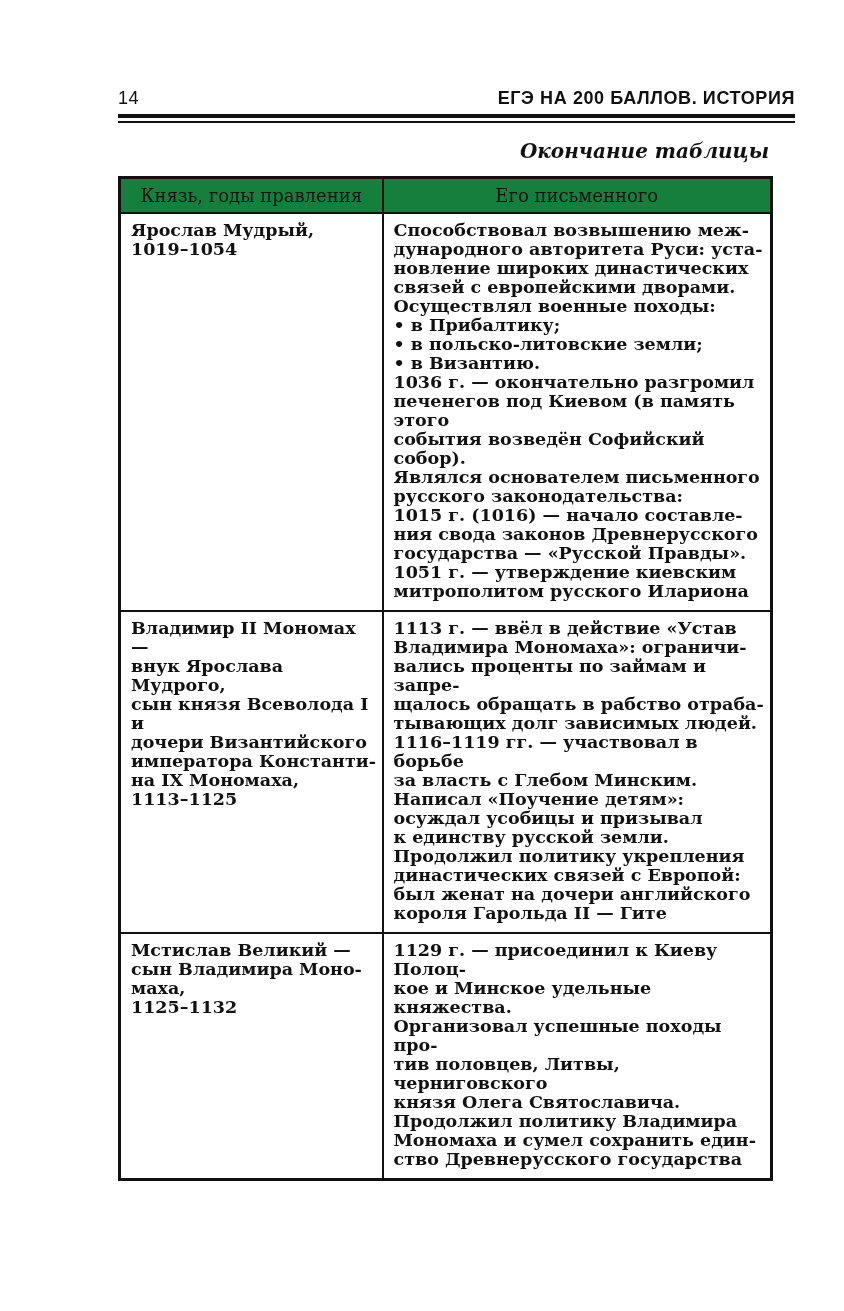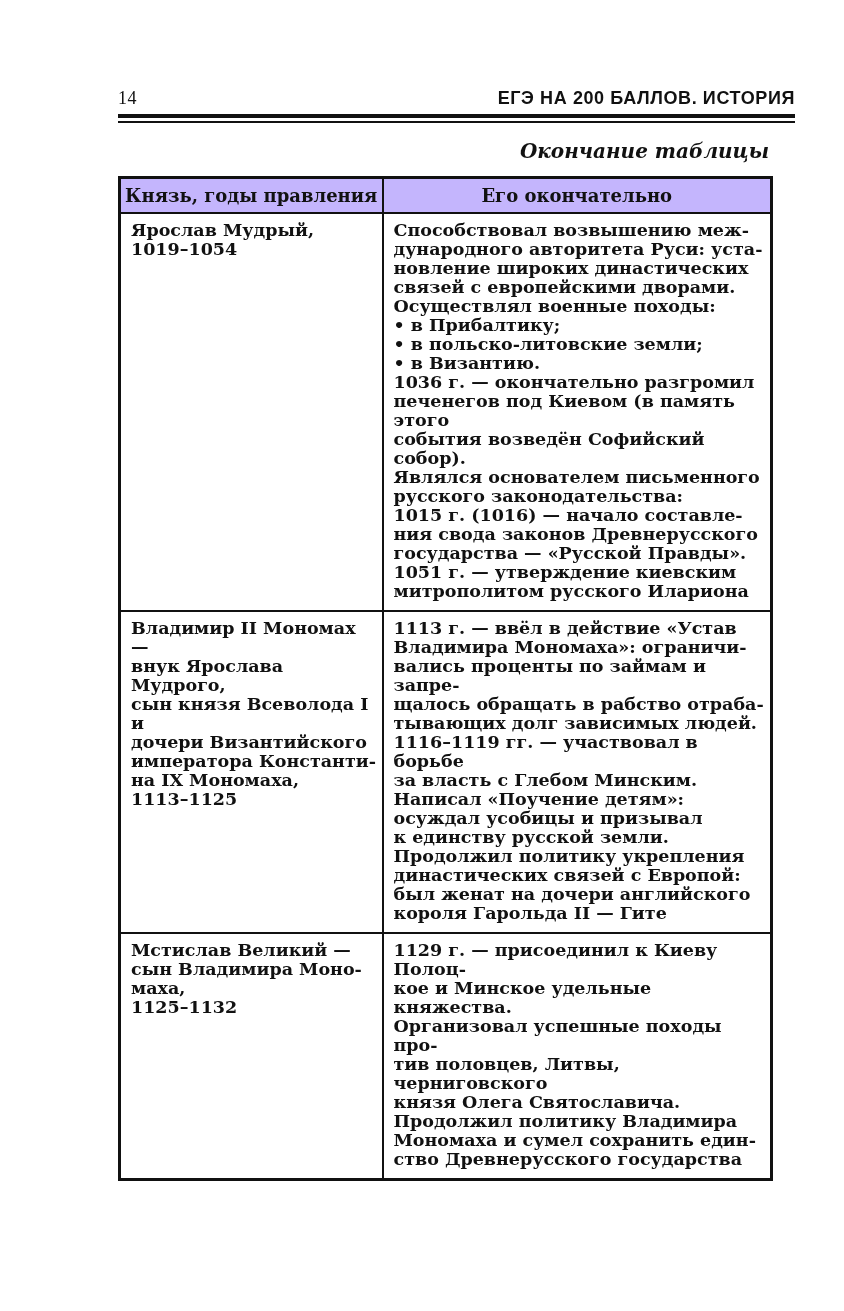--- a/index.html
+++ b/index.html
@@ -27,21 +27,20 @@
     display: flex;
     justify-content: space-between;
     align-items: baseline;
     padding-top: 88px;
     font-family: "Liberation Sans", sans-serif;
   }
   .page-num {
     font-size: 18px;
     font-weight: 400;
     letter-spacing: 0.5px;
-    font-family: Liberation Serif, serif;
   }
   .head-title {
     font-size: 18px;
     font-weight: 700;
     letter-spacing: 0.6px;
   }
   .double-rule {
     margin-top: 5px;
     height: 3px;
     border-top: 4px solid #111111;
@@ -60,23 +59,23 @@
     margin-top: 13px;
     width: 652px;
     border-collapse: collapse;
     table-layout: fixed;
     border: 3px solid #111111;
   }
   table.princes col.c1 { width: 263px; }
   table.princes col.c2 { width: 389px; }
   table.princes th {
     border: 2px solid #111111;
-    background: #c4b5fd;
+    background: #15803d;
     font-family: "DejaVu Serif", serif;
-    font-weight: bold;
+    font-weight: normal;
     font-size: 18px;
     padding: 6px 4px;
     text-align: center;
   }
   table.princes td {
     border: 2px solid #111111;
     vertical-align: top;
     font-family: "DejaVu Serif", serif;
     font-weight: bold;
     font-size: 17.5px;
@@ -102,21 +101,21 @@
     <div class="note">Окончание таблицы</div>
 
     <table class="princes">
       <colgroup>
         <col class="c1">
         <col class="c2">
       </colgroup>
       <thead>
         <tr>
           <th>Князь, годы правления</th>
-          <th>Его окончательно</th>
+          <th>Его письменного</th>
         </tr>
       </thead>
       <tbody>
         <tr>
           <td>Ярослав Мудрый,
 1019–1054</td>
           <td>Способствовал возвышению меж-
 дународного авторитета Руси: уста-
 новление широких династических
 связей с европейскими дворами.

